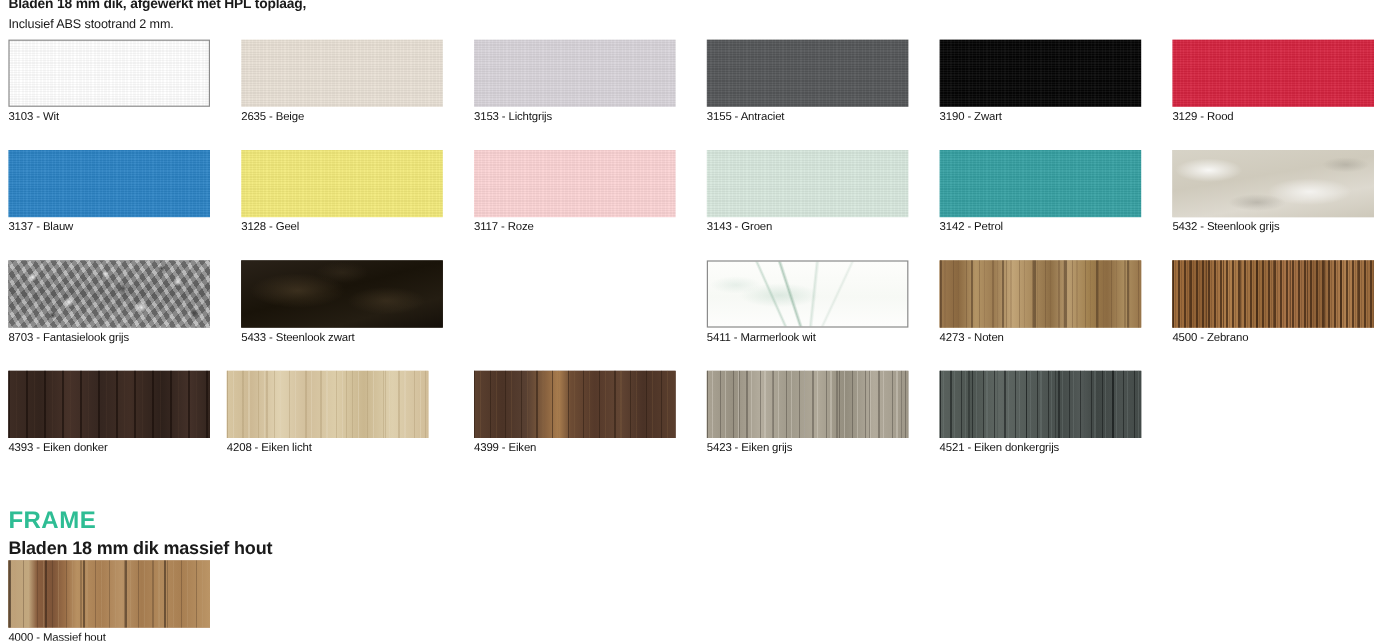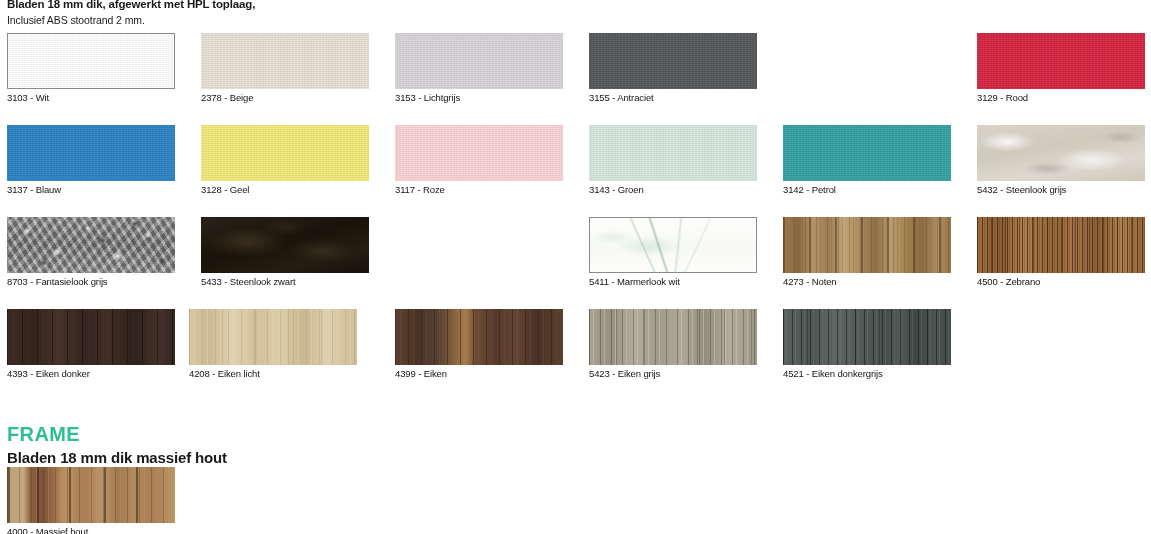--- a/index.html
+++ b/index.html
@@ -274,30 +274,34 @@
 <div class="frame-title">FRAME</div>
 <div class="frame-sub">Bladen 18 mm dik massief hout</div>
 
 <div class="grid" id="swatch-grid">
     <div class="cell" style="left: 7px; top: 33px;">
       <div class="chip bordered grain" style="background-color: rgb(255, 255, 255);"></div>
       <div class="caption">3103 - Wit</div>
     </div>
     <div class="cell" style="left: 201px; top: 33px;">
       <div class="chip grain" style="background-color: rgb(232, 224, 213);"></div>
-      <div class="caption">2378 - Beige</div>
+      <div class="caption">2635 - Beige</div>
     </div>
     <div class="cell" style="left: 395px; top: 33px;">
       <div class="chip grain" style="background-color: rgb(216, 212, 218);"></div>
       <div class="caption">3153 - Lichtgrijs</div>
     </div>
     <div class="cell" style="left: 589px; top: 33px;">
       <div class="chip grain" style="background-color: rgb(85, 87, 89);"></div>
       <div class="caption">3155 - Antraciet</div>
     </div>
+    <div class="cell" style="left: 783px; top: 33px;">
+      <div class="chip grain" style="background-color: rgb(5, 5, 5);"></div>
+      <div class="caption">3190 - Zwart</div>
+    </div>
     <div class="cell" style="left: 977px; top: 33px;">
       <div class="chip grain" style="background-color: rgb(213, 36, 64);"></div>
       <div class="caption">3129 - Rood</div>
     </div>
     <div class="cell" style="left: 7px; top: 125px;">
       <div class="chip grain" style="background-color: rgb(44, 131, 196);"></div>
       <div class="caption">3137 - Blauw</div>
     </div>
     <div class="cell" style="left: 201px; top: 125px;">
       <div class="chip grain" style="background-color: rgb(242, 233, 122);"></div>

